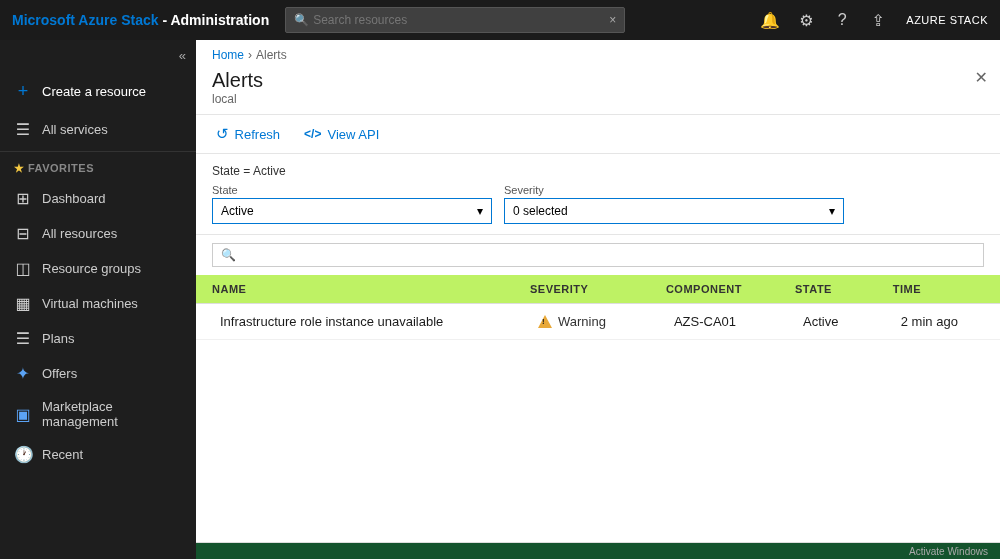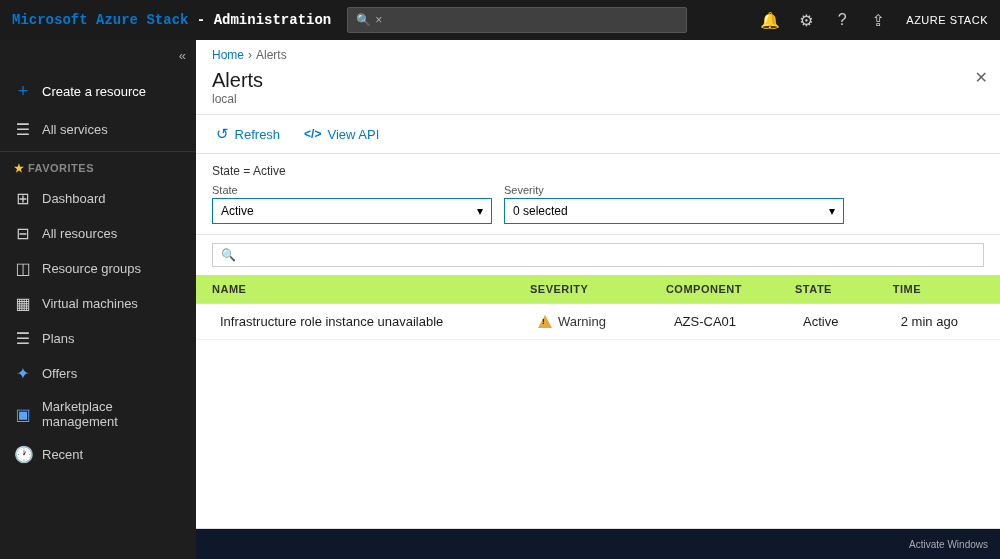--- a/index.html
+++ b/index.html
@@ -13,21 +13,20 @@
       align-items: center;
       padding: 0 12px;
       flex-shrink: 0;
     }
     .topbar-title {
       color: #0078d4;
       font-size: 14px;
       font-weight: 600;
       margin-right: 16px;
       white-space: nowrap;
-      font-family: Liberation Mono, monospace;
     }
     .topbar-title span { color: #fff; }
     .search-box {
       flex: 1;
       max-width: 340px;
       height: 26px;
       background: #404040;
       border: 1px solid #555;
       border-radius: 2px;
       display: flex;
@@ -280,39 +279,40 @@
     .severity-warning {
       display: flex;
       align-items: center;
       gap: 6px;
       color: #333;
     }
 
     
     .bottom-bar {
       height: 16px;
-      background: #0f172a;
+      background: #14532d;
       border-top: 1px solid #ddd;
       display: flex;
       align-items: center;
       justify-content: flex-end;
-      padding: 15px 12px;
+      padding: 8px 12px;
       font-size: 10px;
       color: #aaa;
     }
   </style>
 </head>
 <body>
 
 <div class="topbar">
   <span class="topbar-title">
     <span style="color:#0078d4">Microsoft Azure Stack</span><span> - Administration</span>
   </span>
   <div class="search-box">
     <span style="margin-right:4px;color:#aaa;">🔍</span>
+    <input type="text" placeholder="Search resources" style="">
     <span class="search-clear">×</span>
   </div>
   <div class="topbar-icons">
     <div class="topbar-icon-btn" title="Notifications">🔔</div>
     <div class="topbar-icon-btn" title="Settings">⚙</div>
     <div class="topbar-icon-btn" title="Help">?</div>
     <div class="topbar-icon-btn" title="Feedback">⇪</div>
     <span class="azure-stack-label">AZURE STACK</span>
   </div>
 </div>

